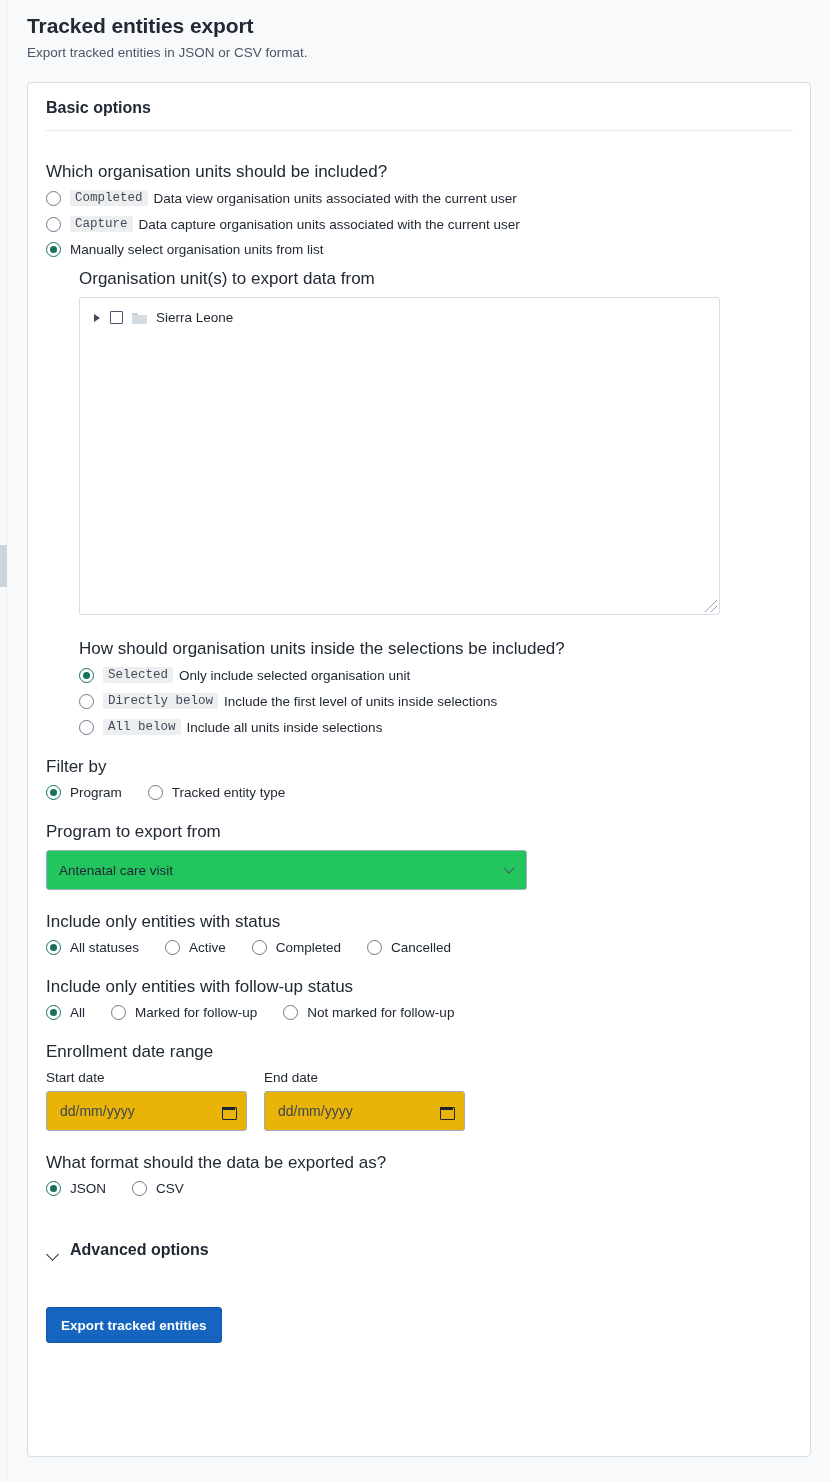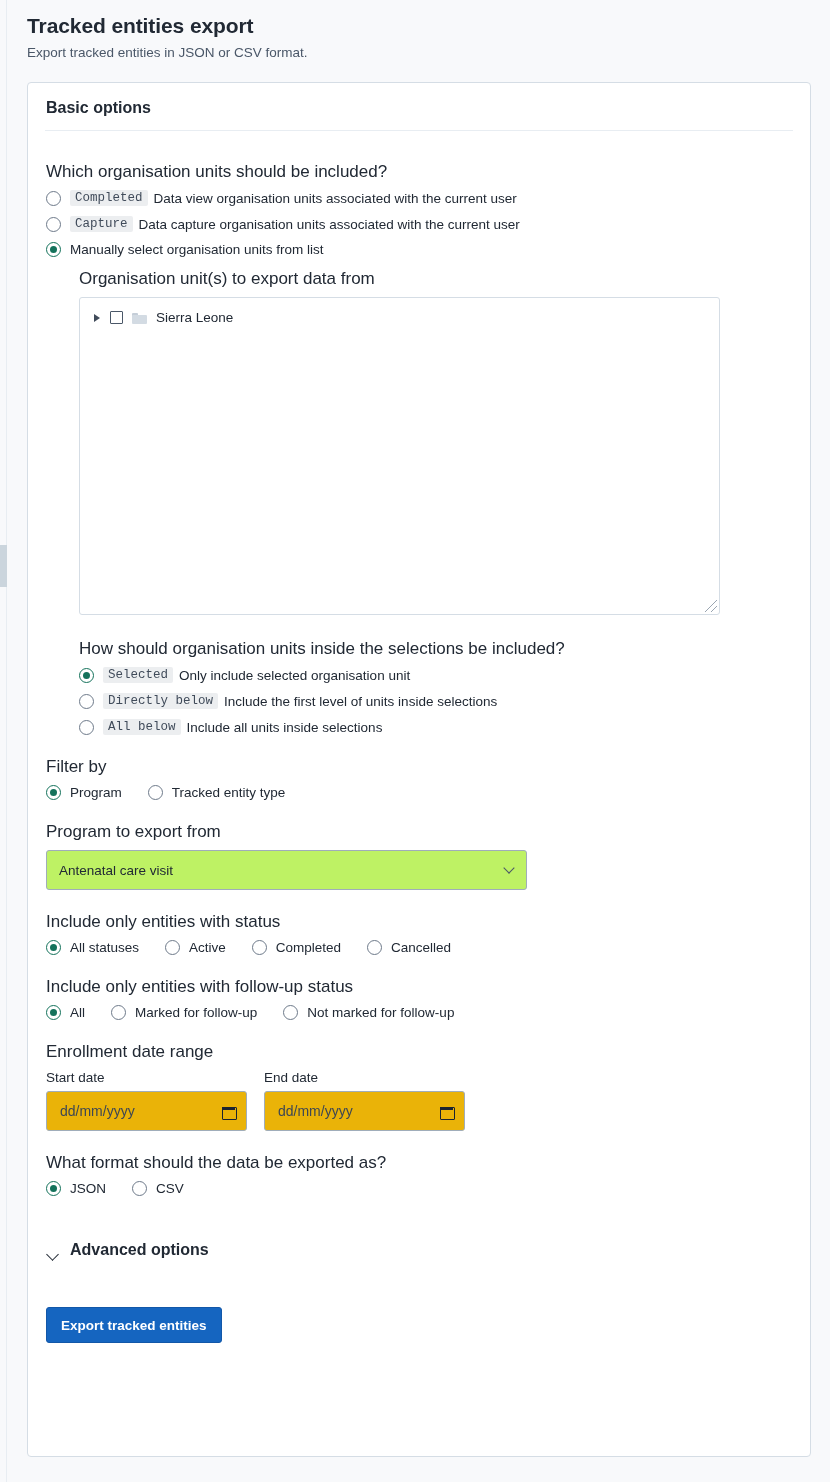--- a/index.html
+++ b/index.html
@@ -102,21 +102,21 @@
     position: absolute; right: 2px; bottom: 2px; width: 12px; height: 12px;
     background:
       linear-gradient(135deg, transparent 0 46%, #9aa5b1 46% 54%, transparent 54% 100%),
       linear-gradient(135deg, transparent 0 71%, #9aa5b1 71% 79%, transparent 79% 100%);
   }
 
   .section { margin-top: 22px; }
 
   .select-box {
     width: 481px; height: 40px; border: 1px solid #a0adba; border-radius: 3px;
-    background: #bef264; display: flex; align-items: center;
+    background: #22c55e; display: flex; align-items: center;
     padding: 0 12px; position: relative;
   }
   .select-value { font-size: 13.5px; color: #212934; }
   .chev {
     position: absolute; right: 13px; top: 50%; width: 8px; height: 8px;
     margin-top: -6px; border-right: 1.6px solid #4a5768;
     border-bottom: 1.6px solid #4a5768; transform: rotate(45deg);
   }
 
   .date-wrap { display: flex; gap: 17px; }

